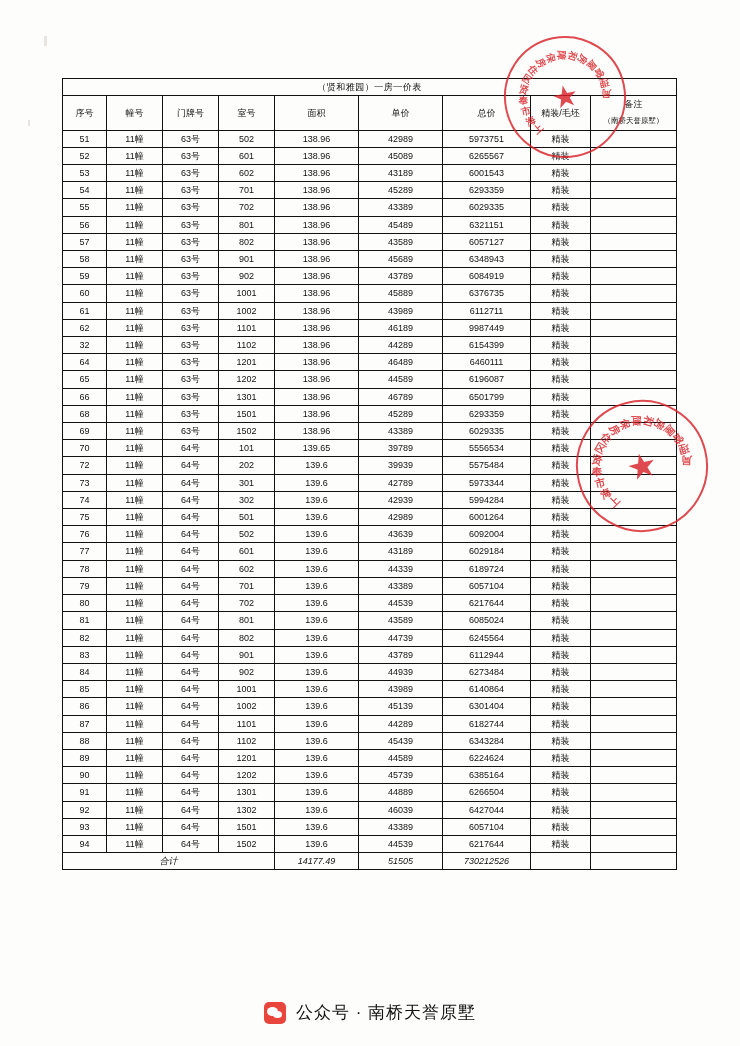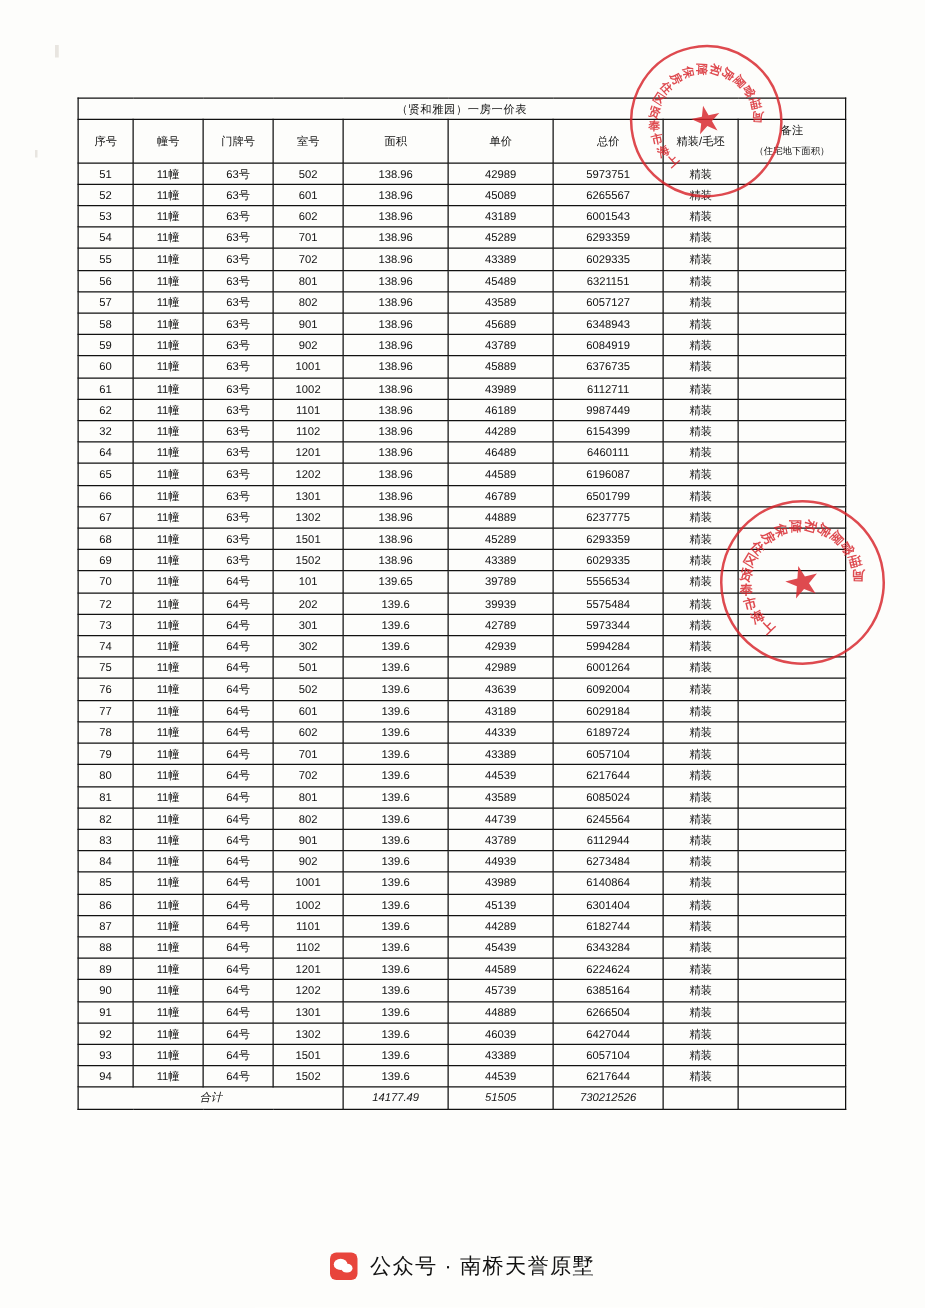--- a/index.html
+++ b/index.html
@@ -199,21 +199,21 @@
           </tr>
           <tr class="head-row">
             <td>序号</td>
             <td>幢号</td>
             <td>门牌号</td>
             <td>室号</td>
             <td>面积</td>
             <td>单价</td>
             <td>总价</td>
             <td>精装/毛坯</td>
-            <td>备注<span class="sub">（住宅地下面积）</span></td>
+            <td>备注<span class="sub">（南桥天誉原墅）</span></td>
           </tr>
           <tr>
             <td class="num">51</td>
             <td class="num">11幢</td>
             <td class="num">63号</td>
             <td class="num">502</td>
             <td class="num">138.96</td>
             <td class="num">42989</td>
             <td class="num">5973751</td>
             <td class="num">精装</td>
@@ -374,31 +374,20 @@
             <td class="num"></td>
           </tr>
           <tr>
             <td class="num">66</td>
             <td class="num">11幢</td>
             <td class="num">63号</td>
             <td class="num">1301</td>
             <td class="num">138.96</td>
             <td class="num">46789</td>
             <td class="num">6501799</td>
-            <td class="num">精装</td>
-            <td class="num"></td>
-          </tr>
-          <tr>
-            <td class="num">67</td>
-            <td class="num">11幢</td>
-            <td class="num">63号</td>
-            <td class="num">1302</td>
-            <td class="num">138.96</td>
-            <td class="num">44889</td>
-            <td class="num">6237775</td>
             <td class="num">精装</td>
             <td class="num"></td>
           </tr>
           <tr>
             <td class="num">68</td>
             <td class="num">11幢</td>
             <td class="num">63号</td>
             <td class="num">1501</td>
             <td class="num">138.96</td>
             <td class="num">45289</td>

